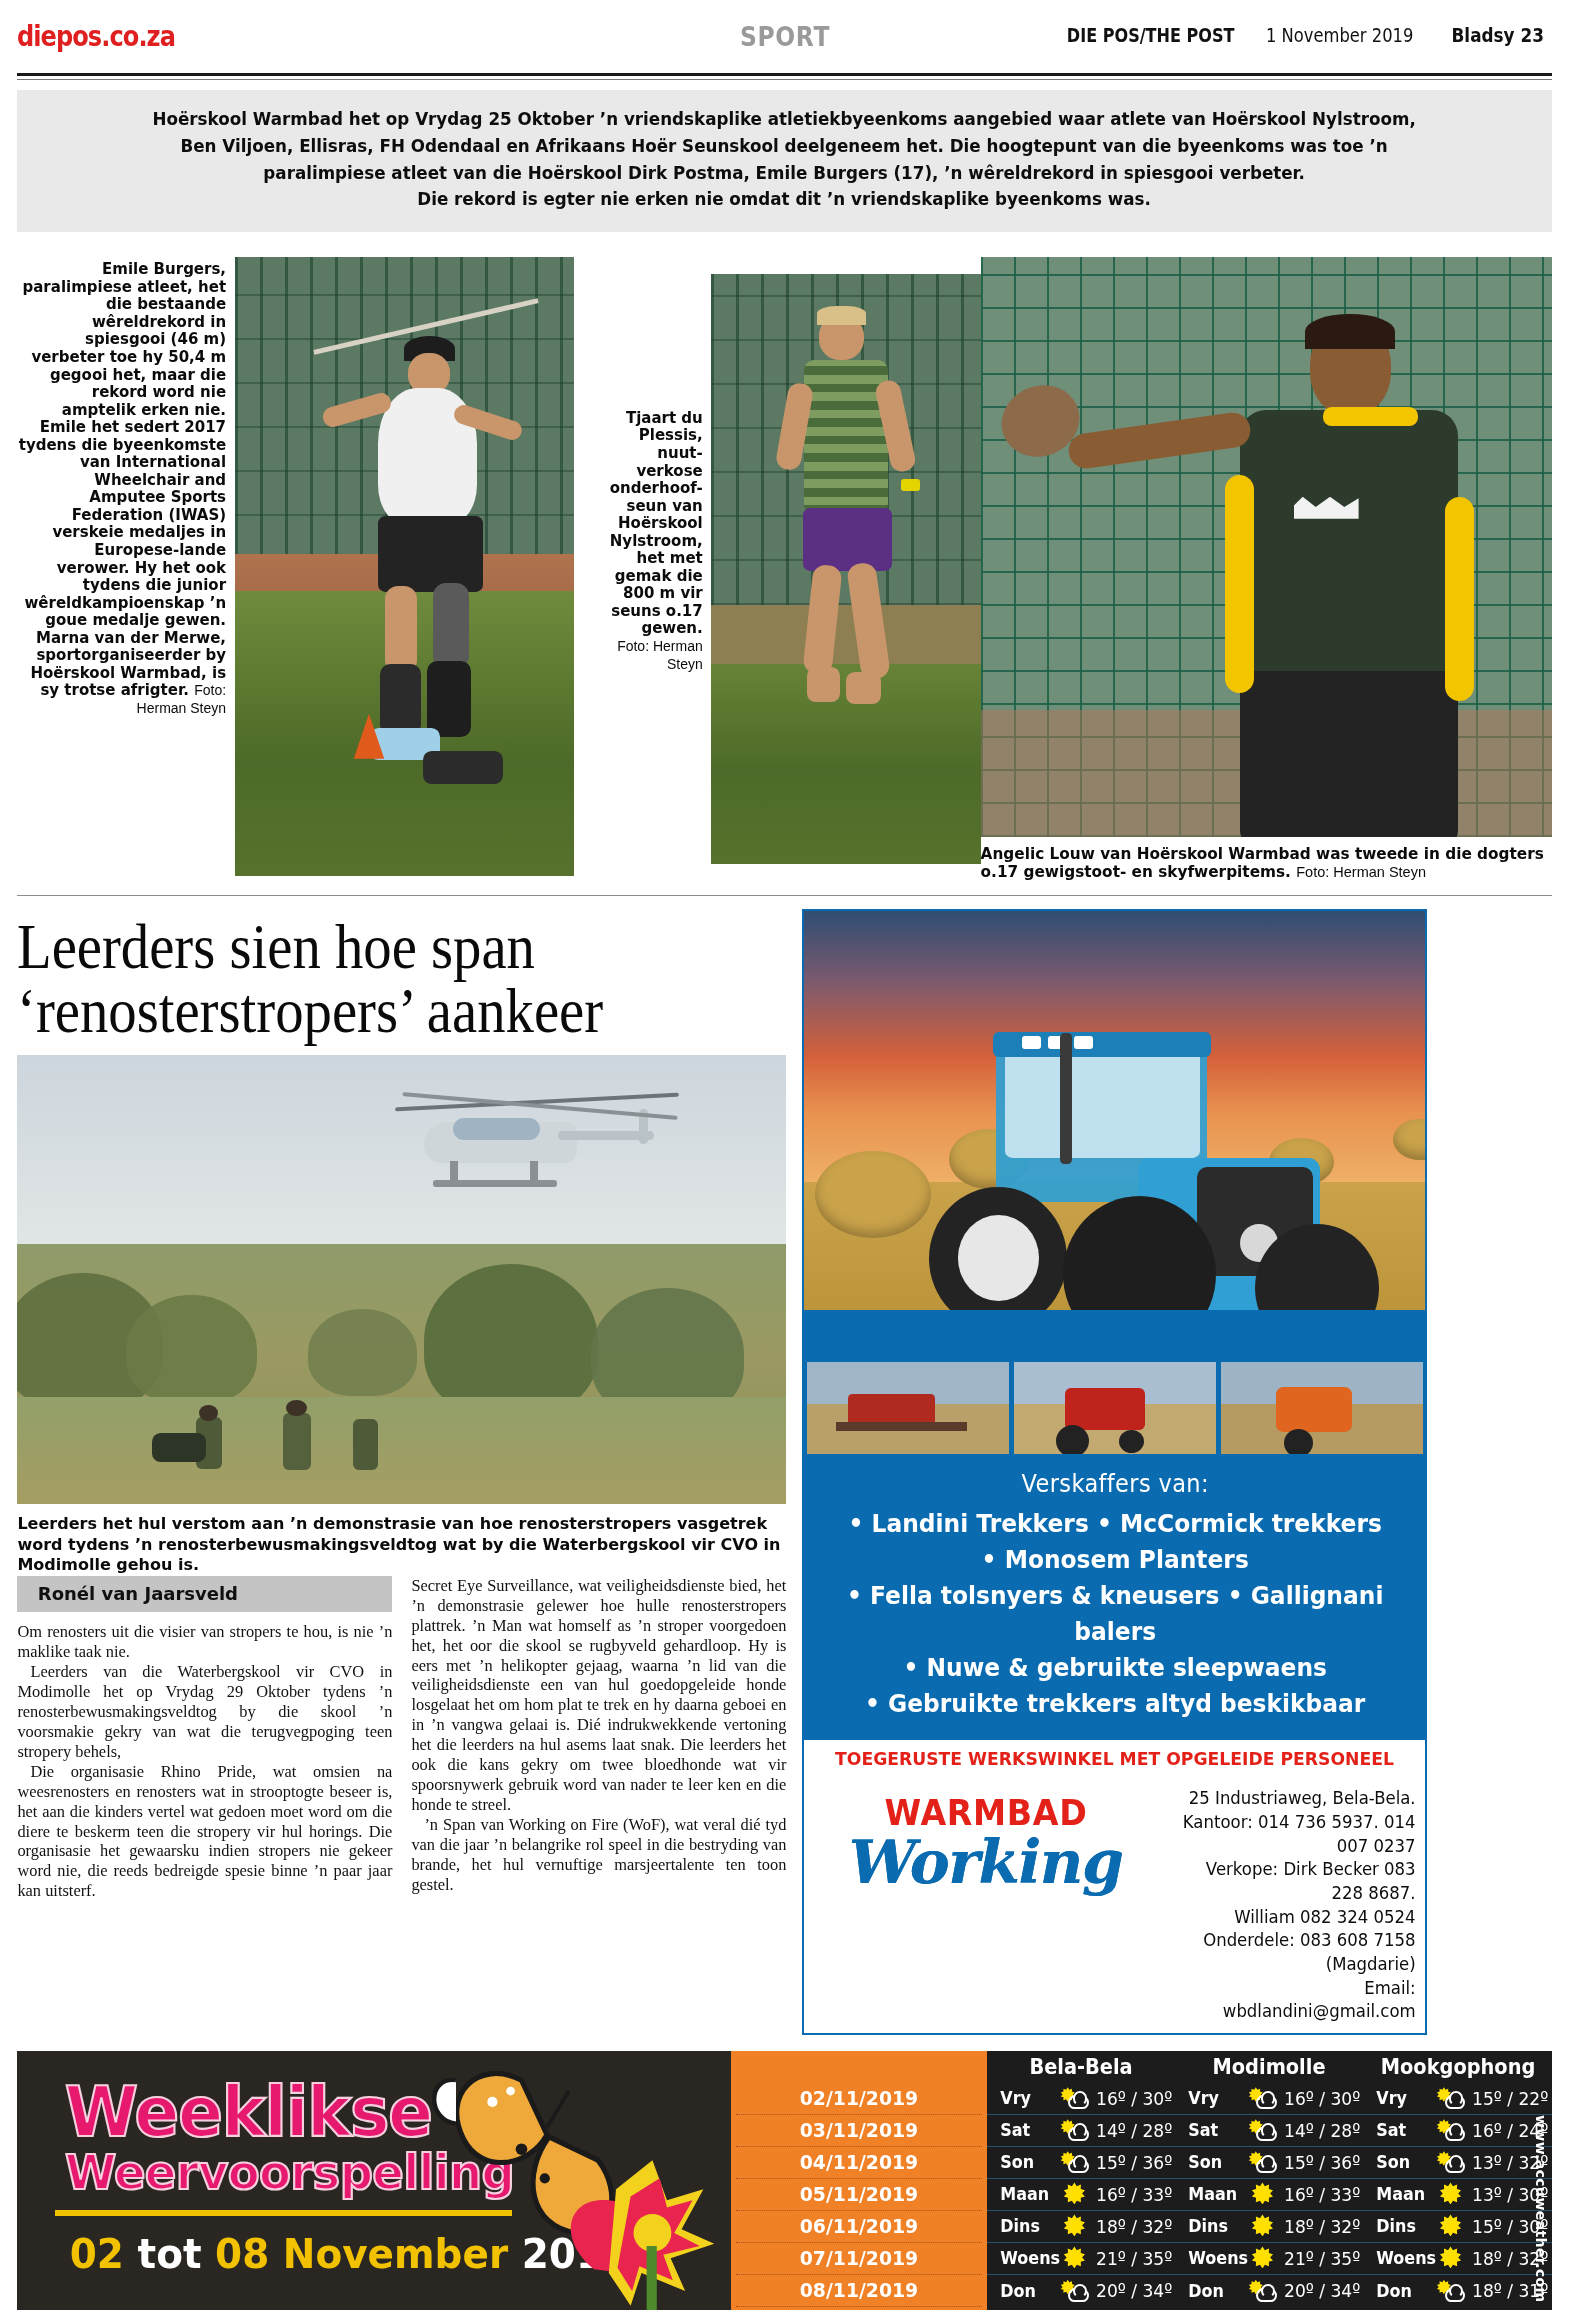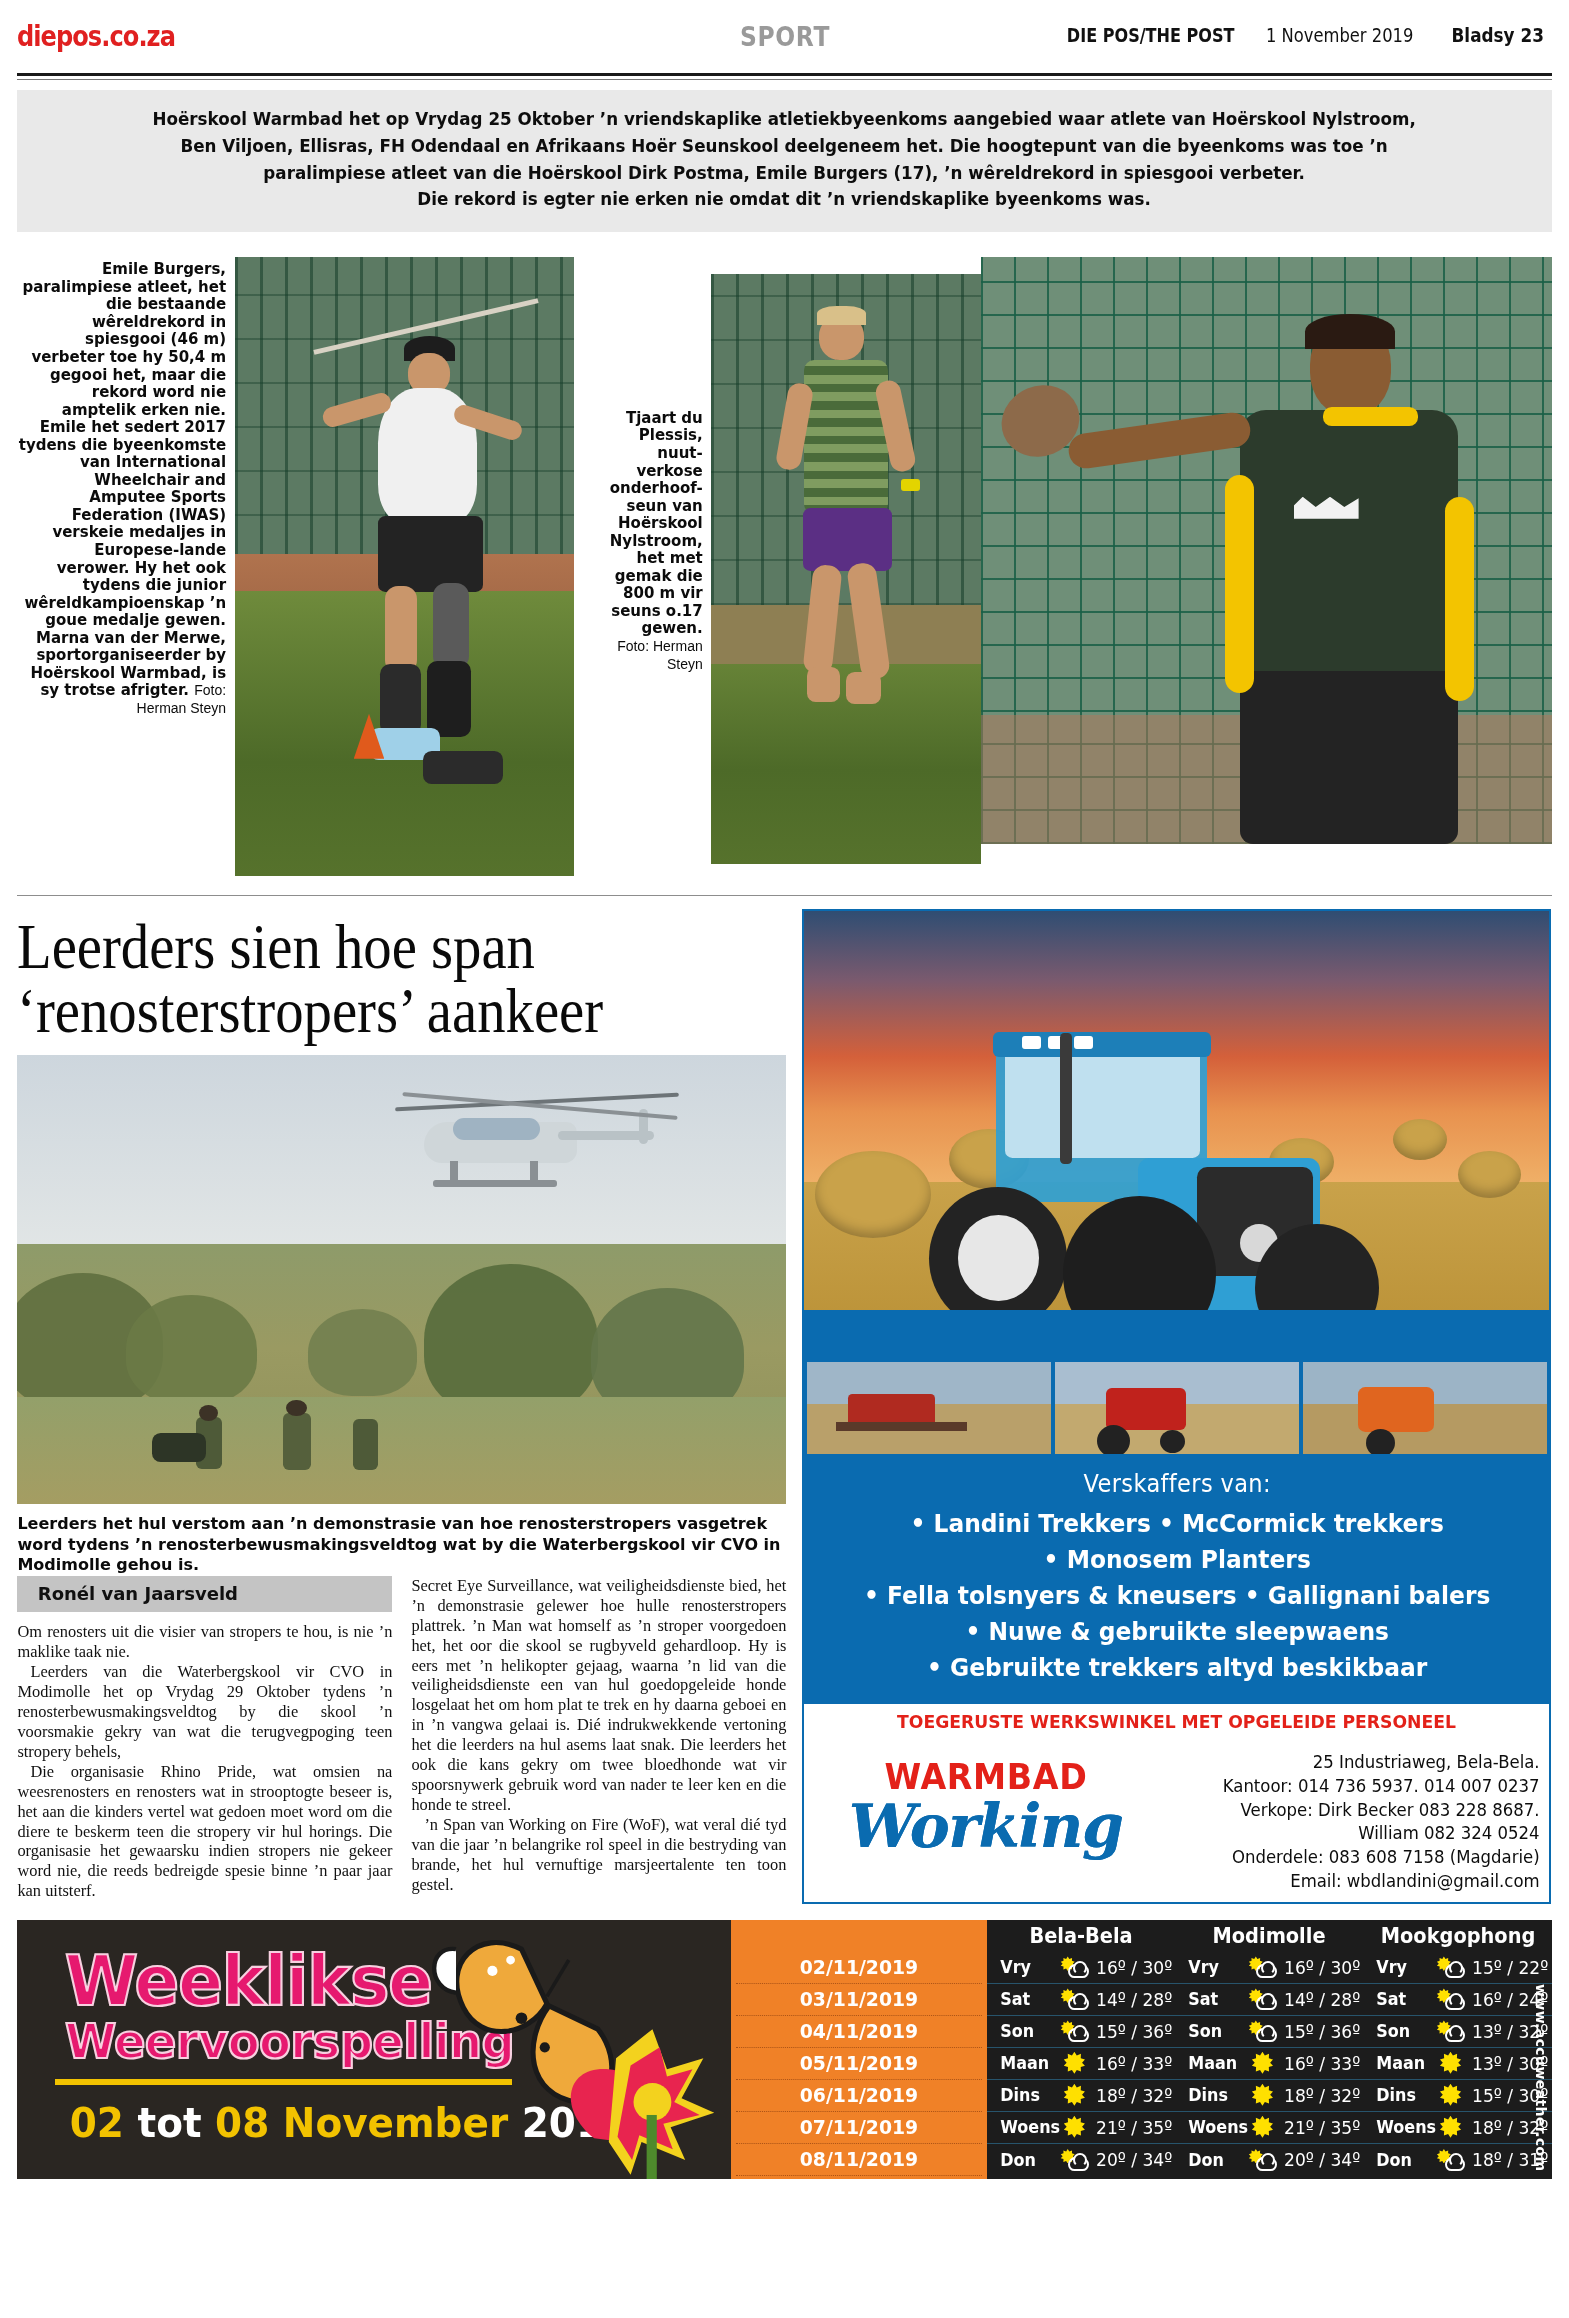--- a/index.html
+++ b/index.html
@@ -97,21 +97,21 @@
   .tractor-sky { position:absolute; inset:0 0 38% 0;
     background: linear-gradient(180deg,#2f4d72 0%, #7b5a6e 25%, #d4603a 52%, #e8924f 72%, #f0b36a 100%); }
   .tractor-field { position:absolute; left:0; right:0; bottom:0; height:40%;
     background: repeating-linear-gradient(92deg, #c9a košt 0 0), linear-gradient(#cda košt,#cda košt);
     background: linear-gradient(#c9a24a,#b88f34); }
   .bale { position:absolute; background:#c9a24a; border-radius:50%; box-shadow: inset 0 -5.8px 10.2px rgba(0,0,0,.25); }
 
   
   .lower { display: flex; gap: 16px; margin-top: 13px; }
   .left-col { width: 769px; }
-  .right-col { width: 749px; }
+  .right-col { width: 625px; }
 
   .headline {
     font-family: "Liberation Serif", serif; font-weight: normal;
     font-size: 63px; line-height: 1.02; color: #0a0a0a;
     transform: scaleX(0.9); transform-origin: left top;
     padding: 5.8px 0 2.9px;
   }
   .ph-heli { width: 769px; height: 449px; position: relative; overflow: hidden; margin-top: 8.7px; }
   .bushveld-sky { position:absolute; inset:0 0 55% 0; background: linear-gradient(#cdd6dd,#e2e6e6); }
   .bushveld-ground { position:absolute; left:0; right:0; bottom:0; height:58%;
@@ -323,20 +323,24 @@
         <div class="fig skin-d" style="left:329px; top:64px; width:81px; height:95px; border-radius:46%;"></div>
         <div class="fig" style="left:324px; top:57px; width:90px; height:35px; background:#2a1a12; border-radius:50% 50% 0 0;"></div>
         <div class="fig shirt-dk" style="left:259px; top:153px; width:218px; height:284px; border-radius:26px 26px 8.7px 8.7px;"></div>
         <div class="fig" style="left:342px; top:150px; width:95px; height:19px; background:#f3c400; border-radius:8.7px;"></div>
         <div class="fig skin-d" style="left:87px; top:166px; width:183px; height:35px; border-radius:17.4px; transform:rotate(-8deg);"></div>
         <div class="fig" style="left:20.4px; top:129px; width:79px; height:70px; background:#8d6a4a; border-radius:50%; transform:rotate(-22deg);"></div>
         <div class="fig" style="left:313px; top:240px; width:65px; height:22px; background:#f2f2f2; clip-path:polygon(0 40%,14% 0,34% 46%,56% 0,78% 46%,100% 6%,100% 100%,0 100%);"></div>
         <div class="fig shorts-dk" style="left:259px; top:414px; width:218px; height:173px; border-radius:13px;"></div>
         <div class="fig" style="left:244px; top:218px; width:29px; height:218px; background:#f3c400; border-radius:14.5px;"></div>
         <div class="fig" style="left:464px; top:240px; width:29px; height:204px; background:#f3c400; border-radius:14.5px;"></div>
+      </div>
+      <div class="cap-under">
+        <span>Angelic Louw van Hoërskool Warmbad was tweede in die dogters o.17 gewigstoot- en skyfwerpitems.</span>
+        <span class="foto">Foto: Herman Steyn</span>
       </div>
     </div>
   </div>
 
   <div class="rule-grey"></div>
 
   <div class="lower">
 
     <div class="left-col">
       <div class="headline">

